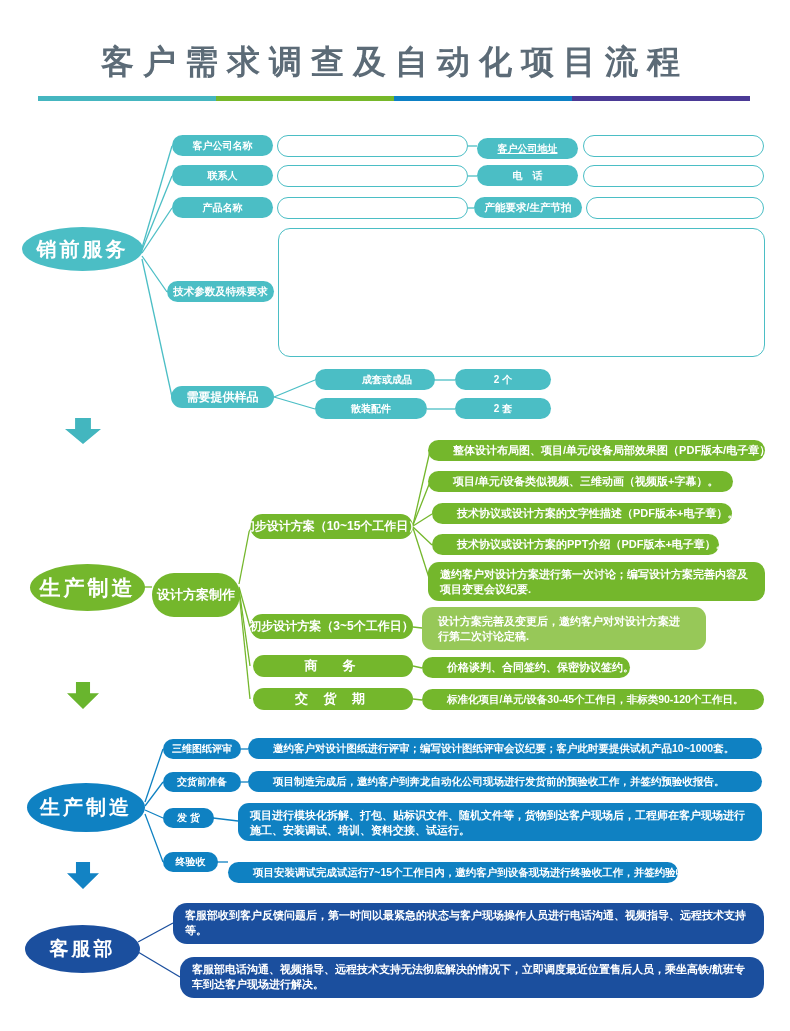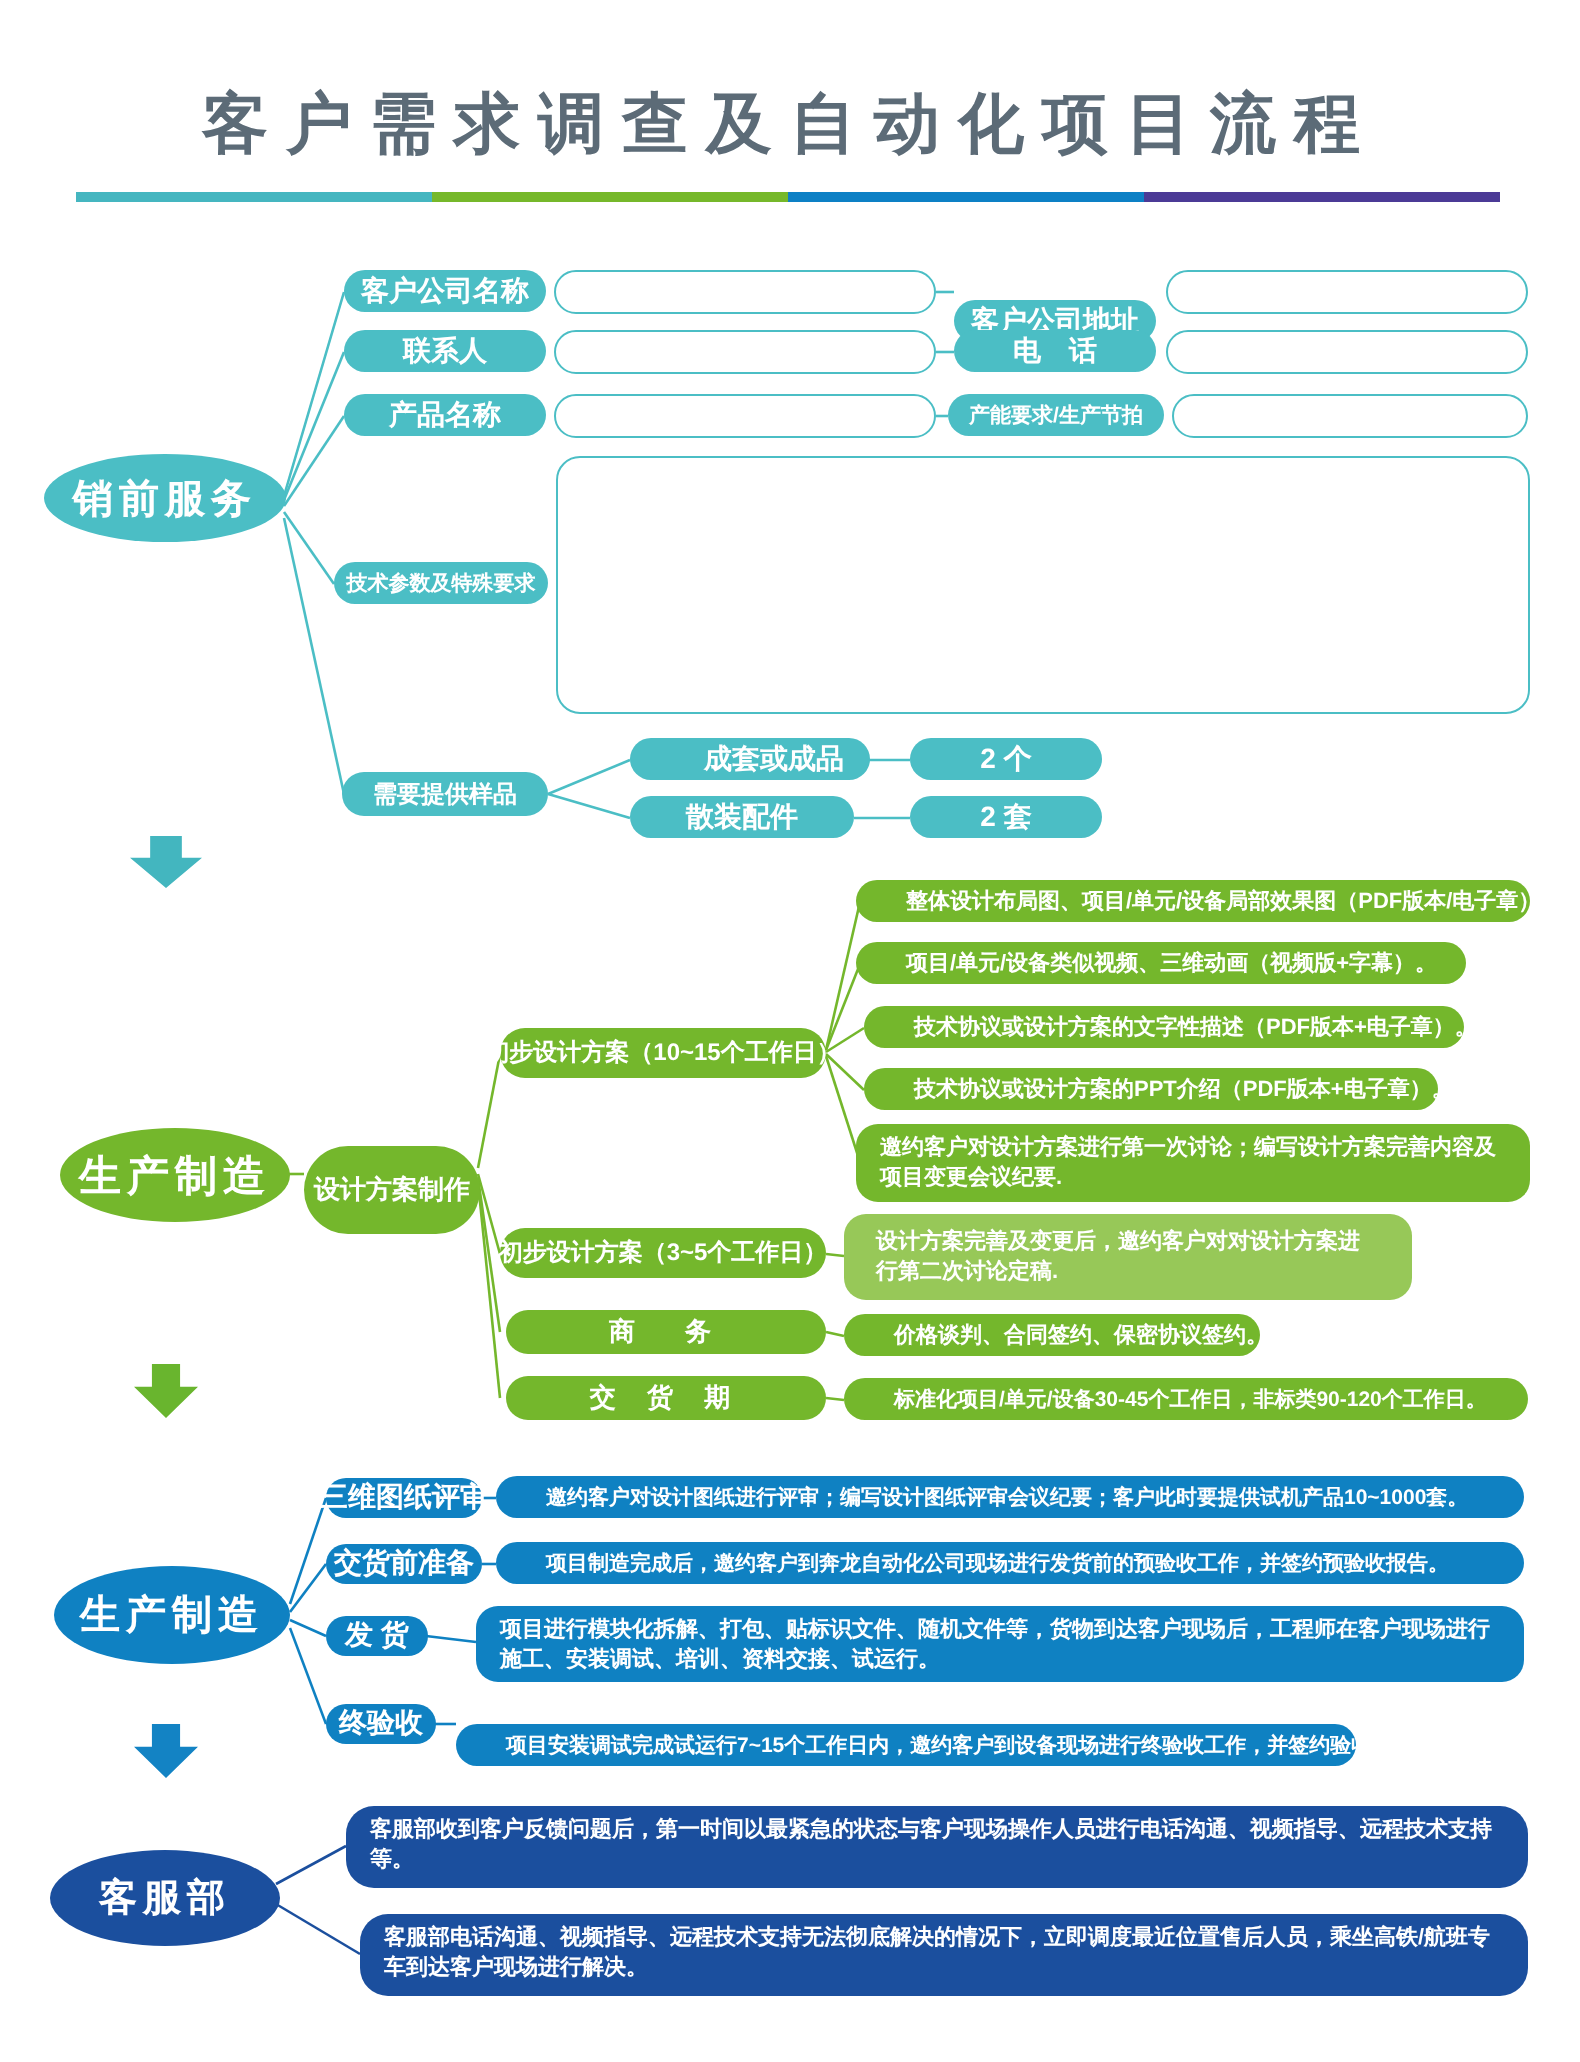--- a/index.html
+++ b/index.html
@@ -21,21 +21,21 @@
   .bigbox{position:absolute;border:1.5px solid #4bbec5;border-radius:12px;background:#fff;box-sizing:border-box;}
   .leaf{position:absolute;border-radius:11px;color:#fff;font-weight:bold;font-size:11px;
         display:flex;align-items:center;padding:0 25px;white-space:nowrap;box-sizing:border-box;}
   .leaf.multi{white-space:normal;line-height:15px;padding:5px 12px;align-items:flex-start;}
   .arrow{position:absolute;clip-path:polygon(28% 0,72% 0,72% 42%,100% 42%,50% 100%,0 42%,28% 42%);}
 
   .teal-bg{background:#4bbec5;} .teal-arrow{background:#43b6bf;}
   .green-bg{background:#74b72c;} .lightgreen-bg{background:#97c858;} .green-arrow{background:#69b52e;}
   .blue-bg{background:#0f81c2;} .blue-arrow{background:#1383c4;}
   .darkblue-bg{background:#1b4f9e;}
-  .f10{font-size:10.5px;} .f11{font-size:14px;text-align:right;} .f12{font-size:12px;} .f13{font-size:13px;}
+  .f10{font-size:10.5px;} .f11{font-size:10px;text-align:right;} .f12{font-size:12px;} .f13{font-size:13px;}
   .sp{letter-spacing:6px;}
 </style>
 </head>
 <body>
 
 <div class="canvas">
 
   <h1 class="title">客户需求调查及自动化项目流程</h1>
   <div class="divider">
     <span class="seg1"></span>
@@ -89,21 +89,21 @@
         <path d="M138,952 L180,977"></path>
     </g>
   </svg>
 
   <div class="ellipse teal-bg" style="left:22px;top:227px;width:121px;height:44px;font-size:20px;">
     <span>销前服务</span>
   </div>
 
   <div class="pill teal-bg f11" style="left:172px;top:135px;width:101px;height:21px;">客户公司名称</div>
   <div class="inputbox" style="left:277px;top:135px;width:191px;height:22px;"></div>
-  <div class="pill teal-bg f11" style="left:477px;top:150px;width:101px;height:21px;">客户公司地址</div>
+  <div class="pill teal-bg f11" style="left:477px;top:138px;width:101px;height:21px;text-decoration:underline;">客户公司地址</div>
   <div class="inputbox" style="left:583px;top:135px;width:181px;height:22px;"></div>
 
   <div class="pill teal-bg f11" style="left:172px;top:165px;width:101px;height:21px;">联系人</div>
   <div class="inputbox" style="left:277px;top:165px;width:191px;height:22px;"></div>
   <div class="pill teal-bg f11" style="left:477px;top:165px;width:101px;height:21px;">电　话</div>
   <div class="inputbox" style="left:583px;top:165px;width:181px;height:22px;"></div>
 
   <div class="pill teal-bg f11" style="left:172px;top:197px;width:101px;height:21px;">产品名称</div>
   <div class="inputbox" style="left:277px;top:197px;width:191px;height:22px;"></div>
   <div class="pill teal-bg f10" style="left:474px;top:197px;width:108px;height:21px;">产能要求/生产节拍</div>

